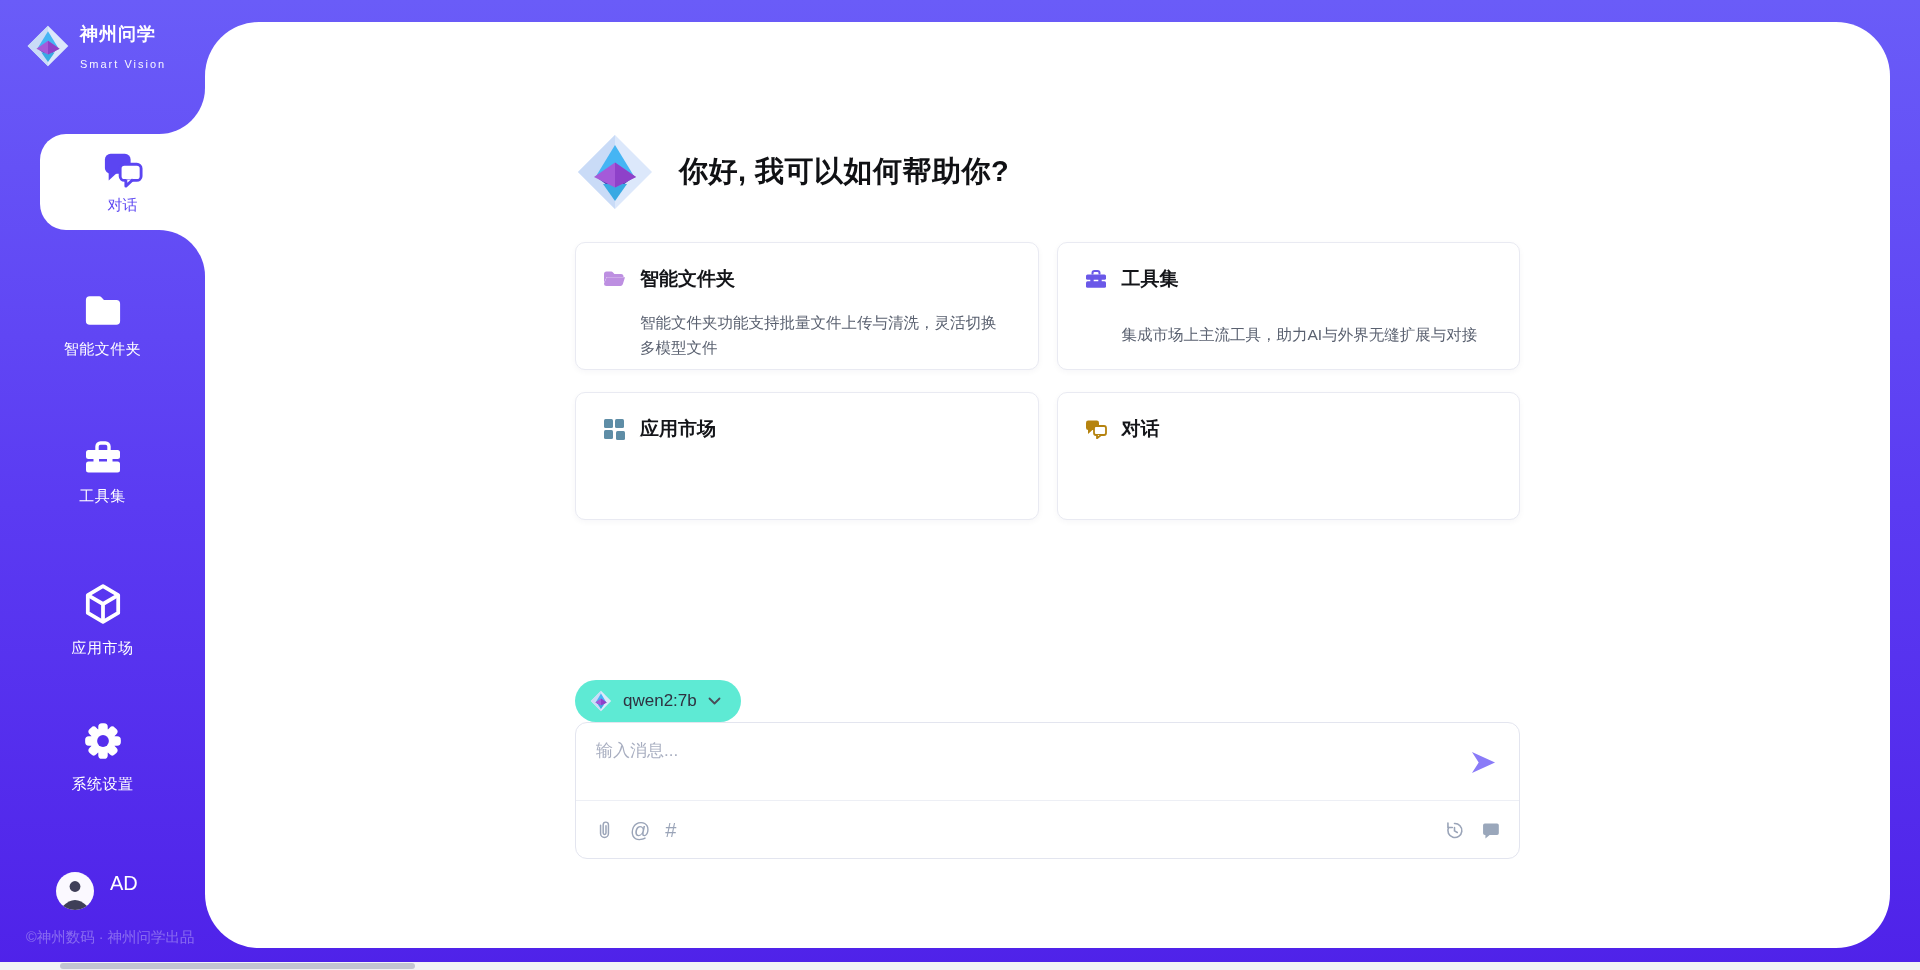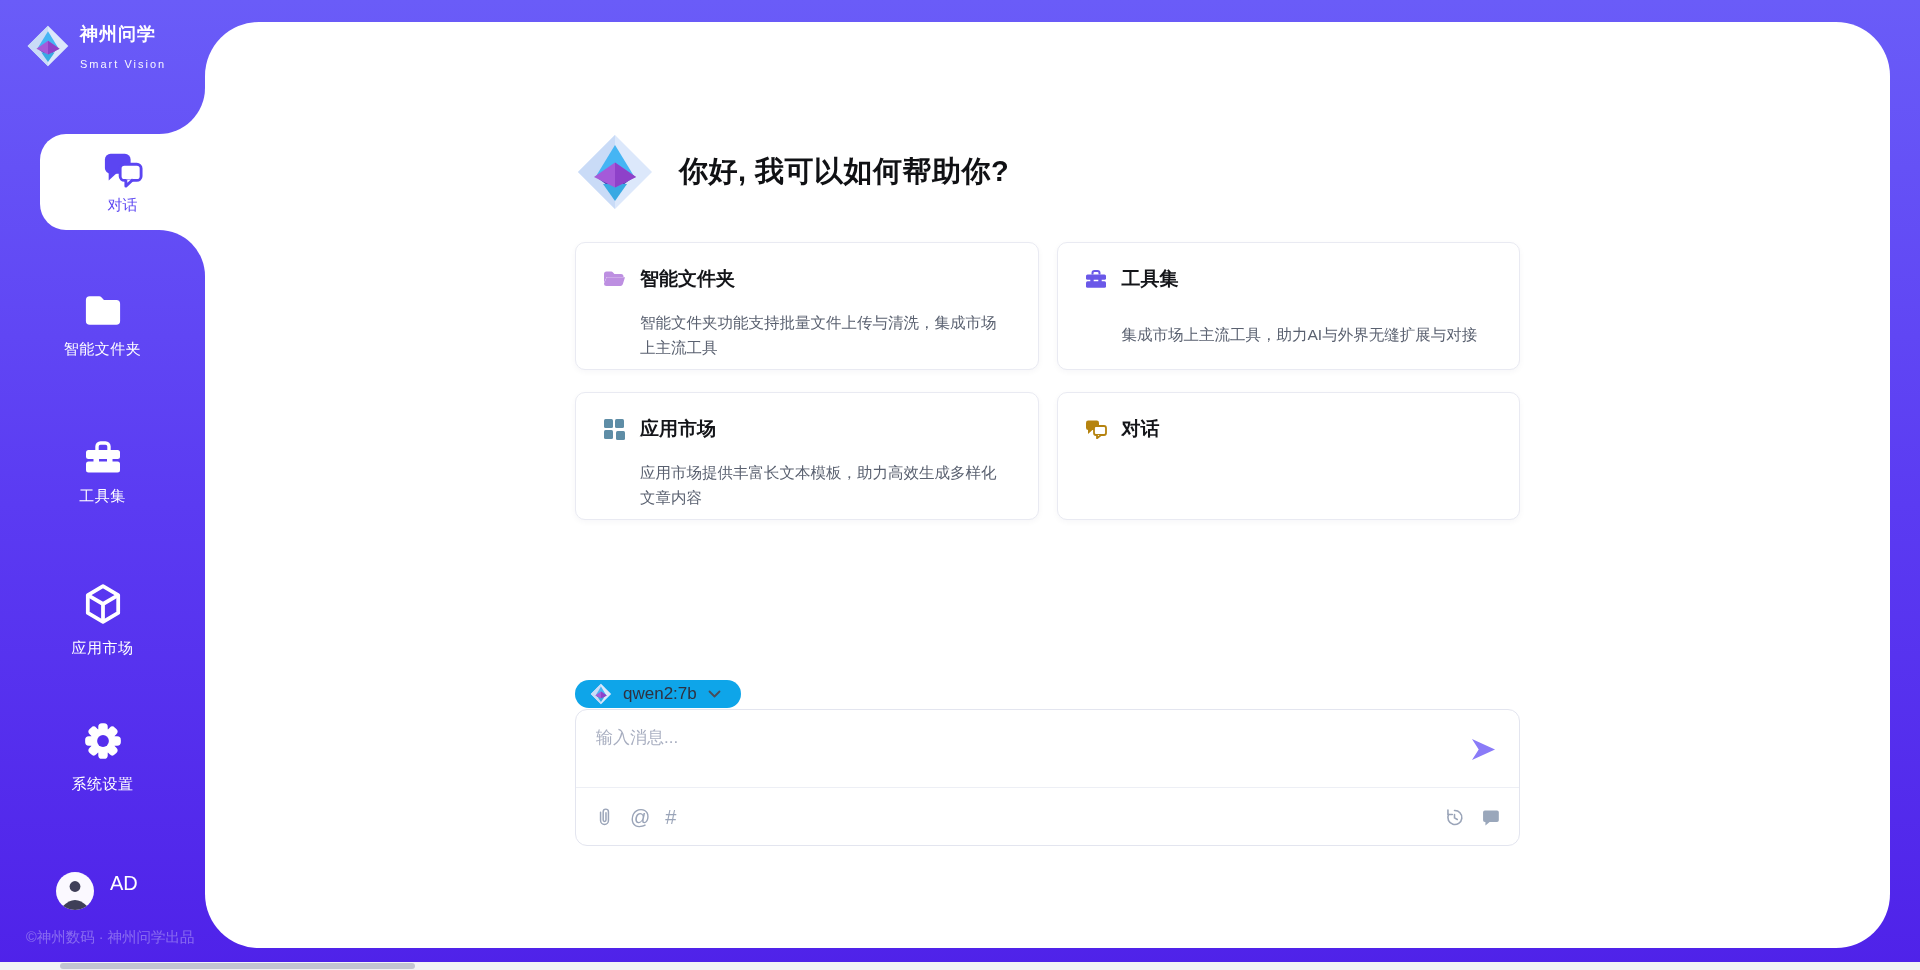--- a/index.html
+++ b/index.html
@@ -56,22 +56,22 @@
     background:#fff; border:1px solid #e9eaf2; border-radius:10px; height:128px;
     padding:24px 26px 0 26px; display:grid; grid-template-columns:38px 1fr;
     box-shadow:0 2px 6px rgba(25,30,70,.04); cursor:pointer;
   }
   .card-ic { width:24px; height:24px; margin-top:0; }
   .card-title { font-size:19px; font-weight:700; color:#141519; line-height:24px; }
   .card-desc { grid-column:2; font-size:15.5px; color:#5a6170; line-height:25px; margin-top:9px; }
 
   
   .model-pill {
-    margin-top:160px; display:inline-flex; align-items:center; gap:11px; height:28px;
-    padding:0 20px 0 15px; background:#0ea5e9; border-radius:21px;
+    margin-top:160px; display:inline-flex; align-items:center; gap:11px; height:42px;
+    padding:0 20px 0 15px; background:#5eead4; border-radius:21px;
     font-size:17px; color:#2f3140; cursor:pointer;
   }
 
   
   .composer { margin-top:0; position:relative; height:137px;
     border:1.5px solid #e3e5ef; border-radius:12px; background:#fff; }
   .composer textarea {
     position:absolute; left:18px; top:14px; width:840px; height:52px;
     border:none; outline:none; resize:none; font-size:17px; color:#333;
     font-family:"Liberation Sans","DejaVu Sans",sans-serif; background:transparent;
@@ -115,21 +115,21 @@
     </div>
 
     <div class="cards">
 
       <div class="card">
         <svg class="card-ic" viewBox="0 0 24 24" fill="currentColor" style="color: rgb(189, 143, 225);">
           <path d="M2 7 a2.5 2.5 0 0 1 2.5-2.5 h4.8 a2 2 0 0 1 1.5.7 l1.6 1.8 H19 a2.5 2.5 0 0 1 2.5 2.5 v.6 H4.6 L2 16 Z"></path>
           <path d="M4.7 10.2 H23 l-2.2 7.1 a2.5 2.5 0 0 1 -2.4 1.7 H4.5 A2.5 2.5 0 0 1 2 16.5 Z"></path>
         </svg>
         <div class="card-title">智能文件夹</div>
-        <div class="card-desc">智能文件夹功能支持批量文件上传与清洗，集成市场上主流工具</div>
+        <div class="card-desc">智能文件夹功能支持批量文件上传与清洗，灵活切换多模型文件</div>
       </div>
 
       <div class="card">
         <svg class="card-ic" viewBox="0 0 24 24" fill="currentColor" style="color: rgb(106, 88, 232);">
           <rect x="2" y="7.5" width="20" height="5.2" rx="1.5"></rect>
           <rect x="2" y="14.2" width="20" height="6.6" rx="1.5"></rect>
           <rect x="6.3" y="10" width="3.4" height="5.8" rx="0.8"></rect>
           <rect x="14.3" y="10" width="3.4" height="5.8" rx="0.8"></rect>
           <path d="M8.5 7.5 V6 a2 2 0 0 1 2-2 h3 a2 2 0 0 1 2 2 v1.5" fill="none" stroke="currentColor" stroke-width="2"></path>
         </svg>
@@ -138,21 +138,20 @@
       </div>
 
       <div class="card">
         <svg class="card-ic" viewBox="0 0 24 24" fill="currentColor" style="color: rgb(94, 141, 166);">
           <rect x="2" y="2" width="9" height="9" rx="1.5"></rect>
           <rect x="13" y="2" width="9" height="9" rx="1.5"></rect>
           <rect x="2" y="13" width="9" height="9" rx="1.5"></rect>
           <rect x="14" y="14" width="9" height="9" rx="1.5"></rect>
         </svg>
         <div class="card-title">应用市场</div>
-        <div class="card-desc">应用市场提供丰富长文本模板，助力高效生成多样化文章内容</div>
       </div>
 
       <div class="card">
         <svg class="card-ic" viewBox="0 0 24 24" style="color: rgb(181, 131, 15);">
           <rect x="2" y="3.5" width="13" height="9.5" rx="2.2" fill="currentColor"></rect>
           <polygon points="4,12.5 4,17 9,12.5" fill="currentColor"></polygon>
           <rect x="10" y="9" width="12" height="9" rx="2" fill="#fff" stroke="currentColor" stroke-width="1.8"></rect>
           <path d="M13 18 v3.2 l4-3.2" fill="#fff" stroke="currentColor" stroke-width="1.8" stroke-linejoin="round"></path>
         </svg>
         <div class="card-title">对话</div>

